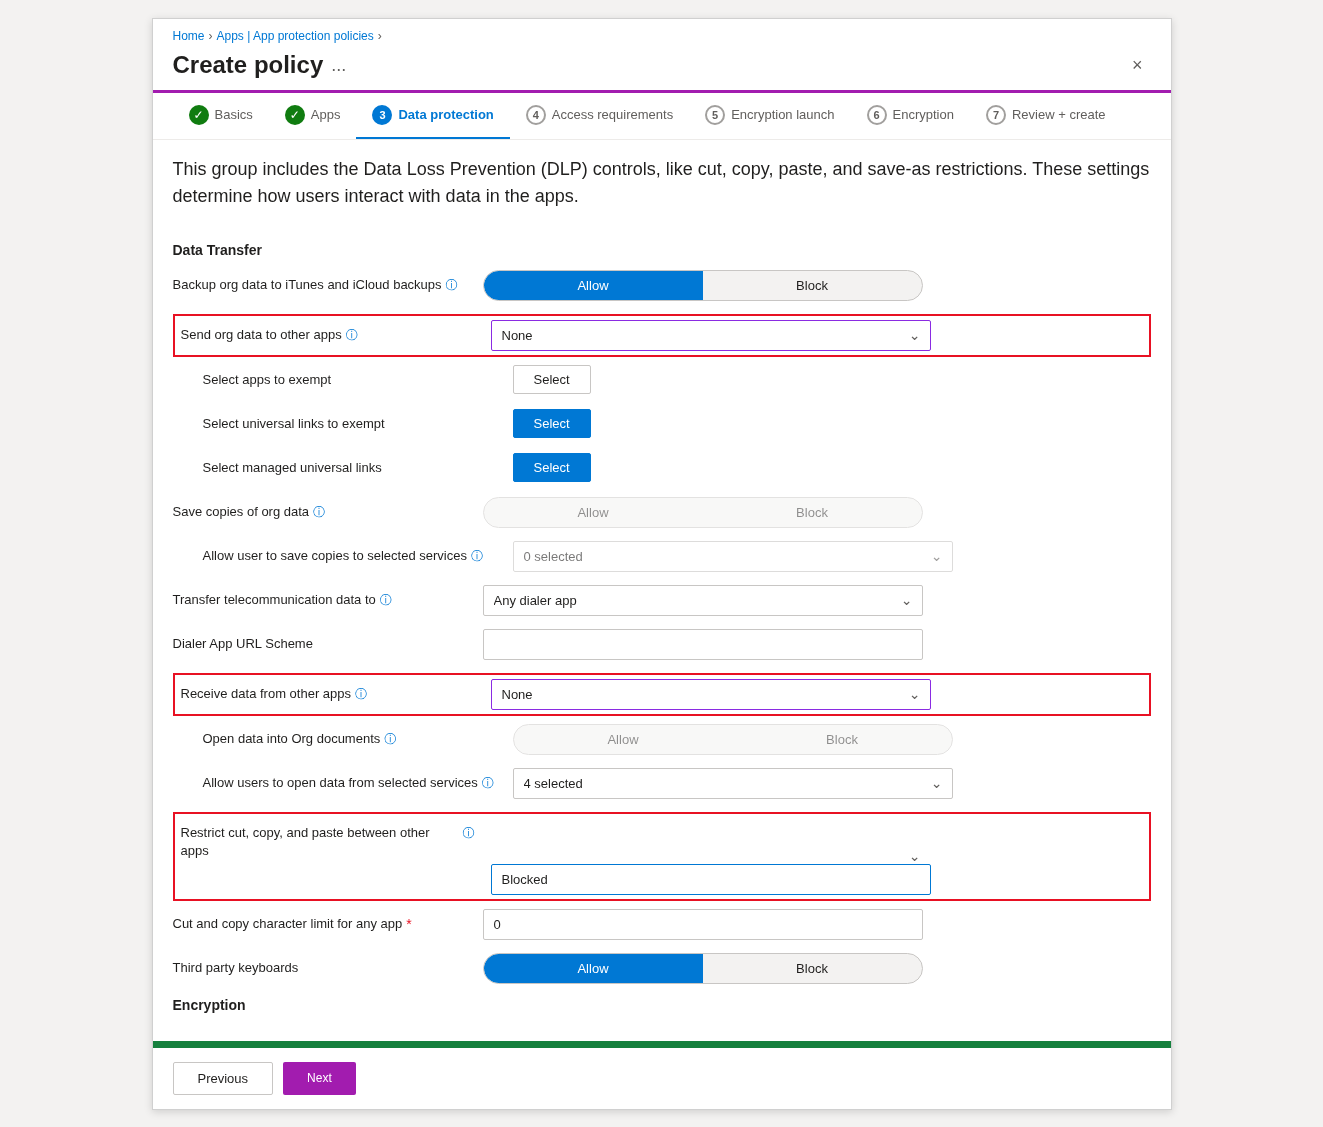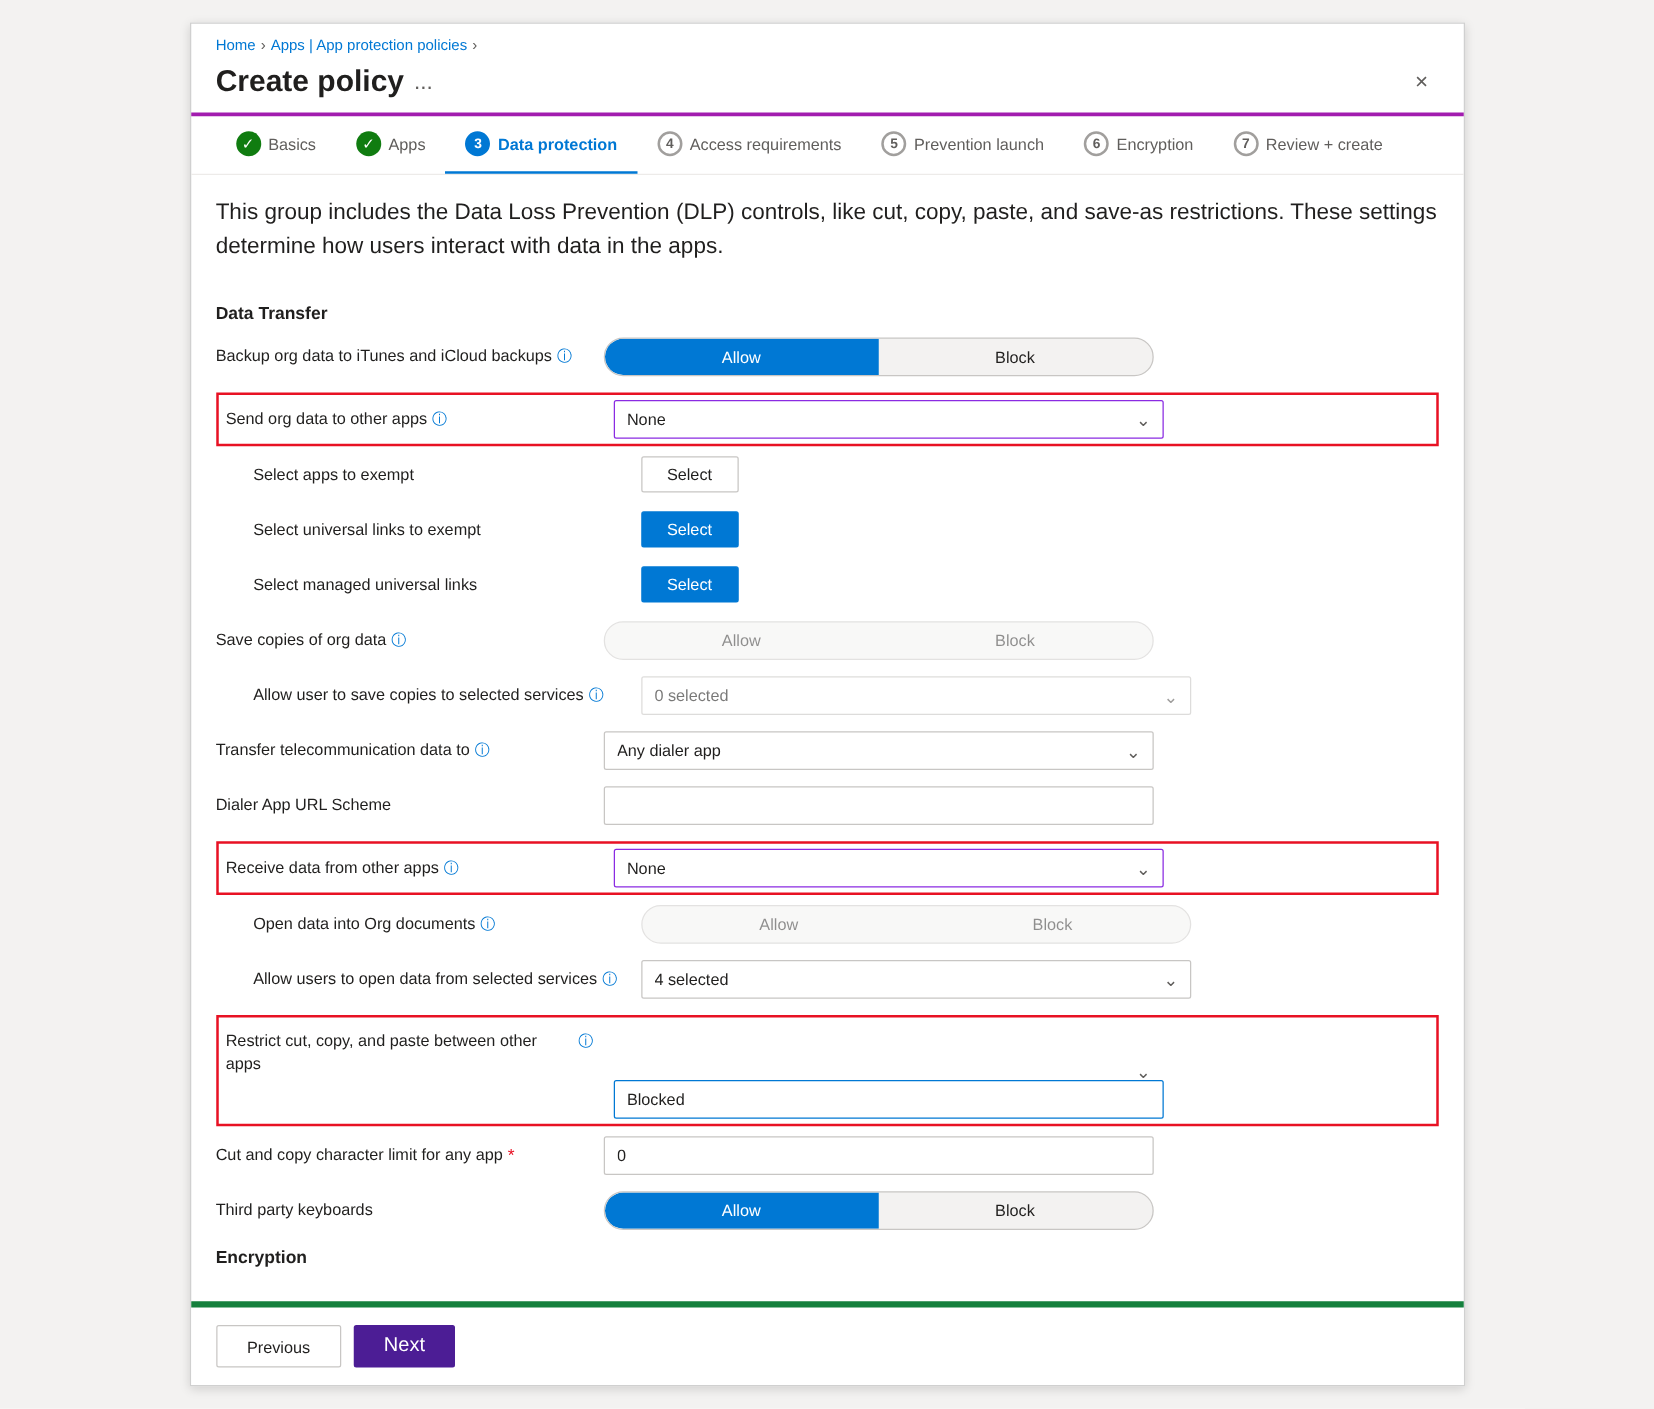--- a/index.html
+++ b/index.html
@@ -244,41 +244,41 @@
     }
     .toggle-group-disabled {
       opacity: 0.5;
     }
     .required-star {
       color: #e81123;
       font-size: 14px;
     }
     .footer {
       padding: 14px 20px;
-      border-top: 5px solid #15803d;
+      border-top: 7px solid #15803d;
       display: flex;
       gap: 10px;
       background: #fff;
     }
     .btn-prev {
       padding: 8px 24px;
       border: 1px solid #c8c6c4;
       border-radius: 2px;
       background: #fff;
       font-size: 13px;
       cursor: pointer;
       color: #201f1e;
     }
     .btn-next {
       padding: 8px 24px;
       border: none;
       border-radius: 2px;
-      background: #4c1d95;
+      background: #a21caf;
       color: #fff;
-      font-size: 16px;
+      font-size: 12px;
       cursor: pointer;
       font-weight: 500;
     }
   </style>
 </head>
 <body>
 
 <div class="window">
 
   <div class="breadcrumb">
@@ -308,21 +308,21 @@
     <div class="tab active">
       <div class="tab-num">3</div>
       <span>Data protection</span>
     </div>
     <div class="tab">
       <div class="tab-num">4</div>
       <span>Access requirements</span>
     </div>
     <div class="tab">
       <div class="tab-num">5</div>
-      <span>Prevention launch</span>
+      <span>Encryption launch</span>
     </div>
     <div class="tab">
       <div class="tab-num">6</div>
       <span>Encryption</span>
     </div>
     <div class="tab">
       <div class="tab-num">7</div>
       <span>Review + create</span>
     </div>
   </div>

